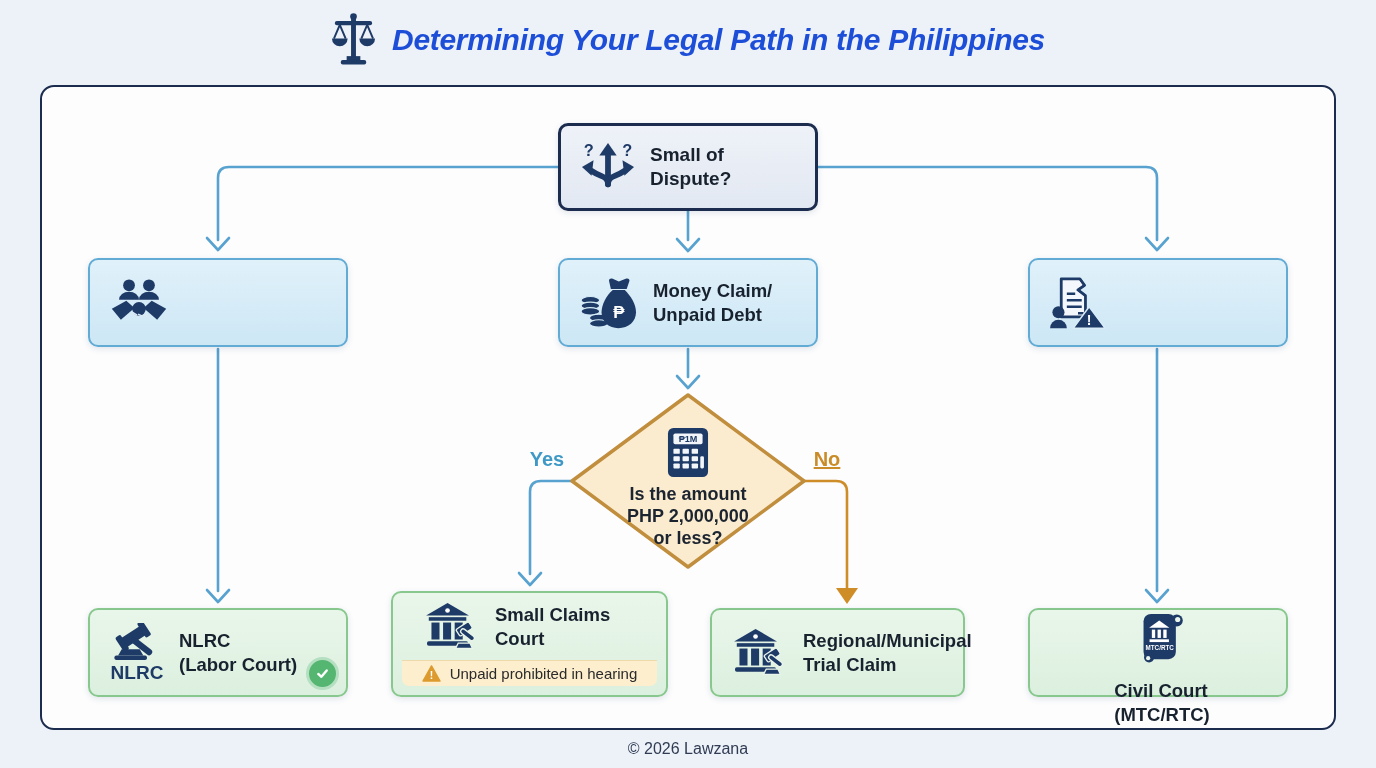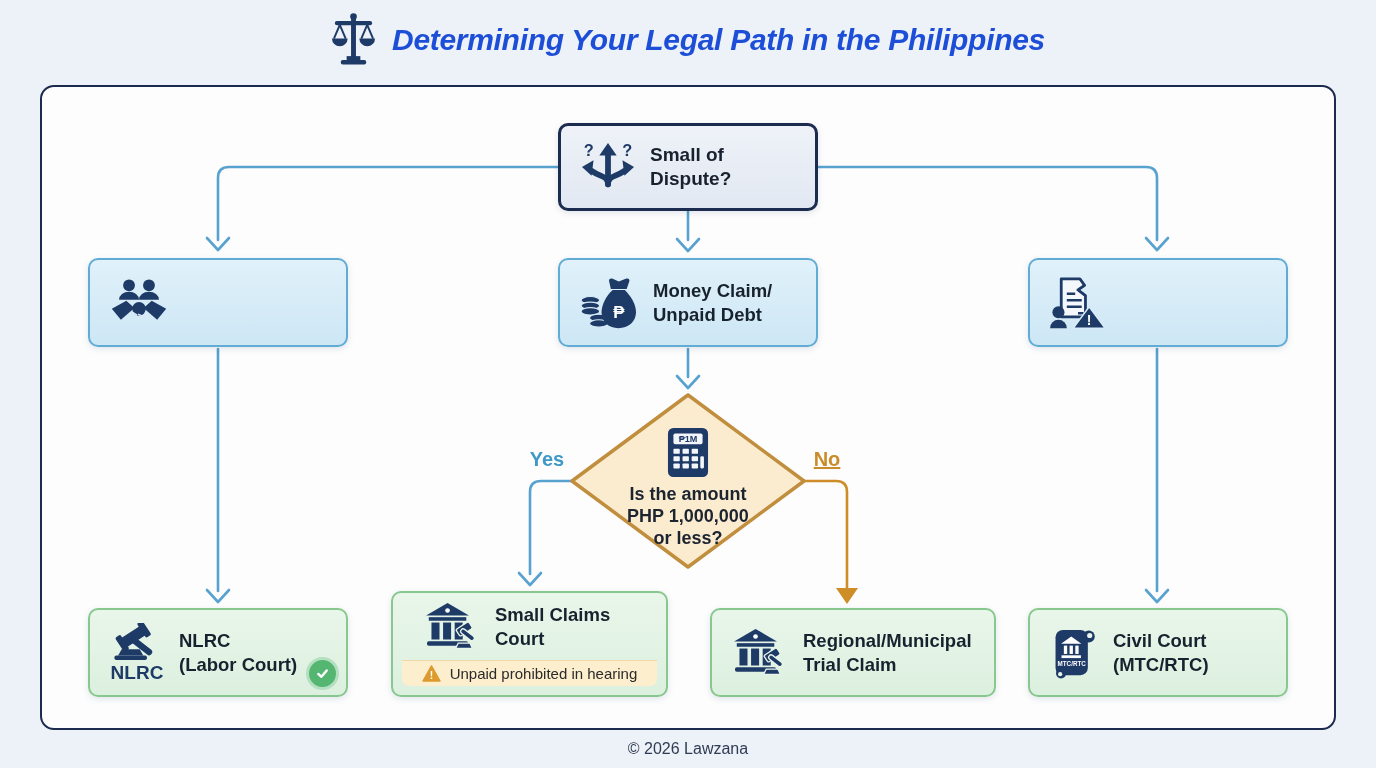--- a/index.html
+++ b/index.html
@@ -216,21 +216,21 @@
           <rect x="17" y="32" width="7" height="5.5" rx="1"></rect>
           <rect x="27" y="32" width="7" height="5.5" rx="1"></rect>
         <rect x="7" y="40" width="7" height="5.5" rx="1"></rect>
           <rect x="17" y="40" width="7" height="5.5" rx="1"></rect>
           <rect x="27" y="40" width="7" height="5.5" rx="1"></rect>
         <rect x="36.5" y="32" width="4" height="13.5" rx="1.5"></rect>
       </g>
     </svg>
   </span>
   <span class="dline">Is the amount</span>
-  <span class="dline">PHP 1,000,000</span>
+  <span class="dline">PHP 2,000,000</span>
   <span class="dline">or less?</span>
 </div>
 
 <span class="edge-label yes-label">Yes</span>
 <span class="edge-label no-label">No</span>
 
 <div class="node outcome" style="left:88px;top:608px;">
   <span class="nicon">
     <svg viewBox="0 0 60 42" width="54" height="38">
       <g transform="rotate(-33 26 15)" fill="#1e3a67">
@@ -279,21 +279,21 @@
     <span class="nicon">
       <svg viewBox="0 0 20 18" width="19" height="17">
         <path d="M10 1 L19 17 H1 Z" fill="#dd9a2e" stroke="#dd9a2e" stroke-width="1.5" stroke-linejoin="round"></path>
         <text x="10" y="14.5" font-size="11" font-weight="bold" fill="#fff" text-anchor="middle">!</text>
       </svg>
     </span>
     <span>Unpaid prohibited in hearing</span>
   </div>
 </div>
 
-<div class="node outcome" style="left:710px;top:608px;width:286px;">
+<div class="node outcome" style="left:710px;top:608px;width:255px;">
   <span class="nicon">
     <svg viewBox="0 0 62 56" width="56" height="50">
       <path d="M26 1 L2 15 H50 Z" fill="#1e3a67"></path>
       <circle cx="26" cy="9.5" r="2.6" fill="#fff"></circle>
       <rect x="5" y="17" width="42" height="4" fill="#1e3a67"></rect>
       <rect x="8" y="23" width="9" height="19" fill="#1e3a67"></rect>
       <rect x="21" y="23" width="9" height="19" fill="#1e3a67"></rect>
       <rect x="34" y="23" width="9" height="19" fill="#1e3a67"></rect>
       <rect x="3" y="44" width="46" height="5" rx="2" fill="#1e3a67"></rect>
       <g transform="translate(32,22)">
@@ -302,21 +302,21 @@
         <path d="M3 30 h19 l-3 -6 h-13 Z" fill="#1e3a67" stroke="#e9f5ea" stroke-width="1.5"></path>
       </g>
     </svg>
   </span>
   <span class="nlabel">
     <span style="display:block">Regional/Municipal</span>
     <span style="display:block">Trial Claim</span>
   </span>
 </div>
 
-<div class="node outcome" style="left:1028px;top:608px;">
+<div class="node outcome" style="left:1028px;top:608px;flex-direction:column;">
   <span class="nicon">
     <svg viewBox="0 0 52 58" width="48" height="54">
       <rect x="6" y="4" width="35" height="49" rx="8" fill="#1e3a67"></rect>
       <circle cx="42" cy="11" r="6.5" fill="#1e3a67"></circle>
       <circle cx="43" cy="10" r="2.8" fill="#e9f5ea"></circle>
       <circle cx="12" cy="51" r="5.5" fill="#1e3a67"></circle>
       <circle cx="11" cy="52" r="2.3" fill="#e9f5ea"></circle>
       <path d="M23 11 L12 19 H34 Z" fill="#fff"></path>
       <rect x="15" y="21" width="3.6" height="9" fill="#fff"></rect>
       <rect x="21.2" y="21" width="3.6" height="9" fill="#fff"></rect>

